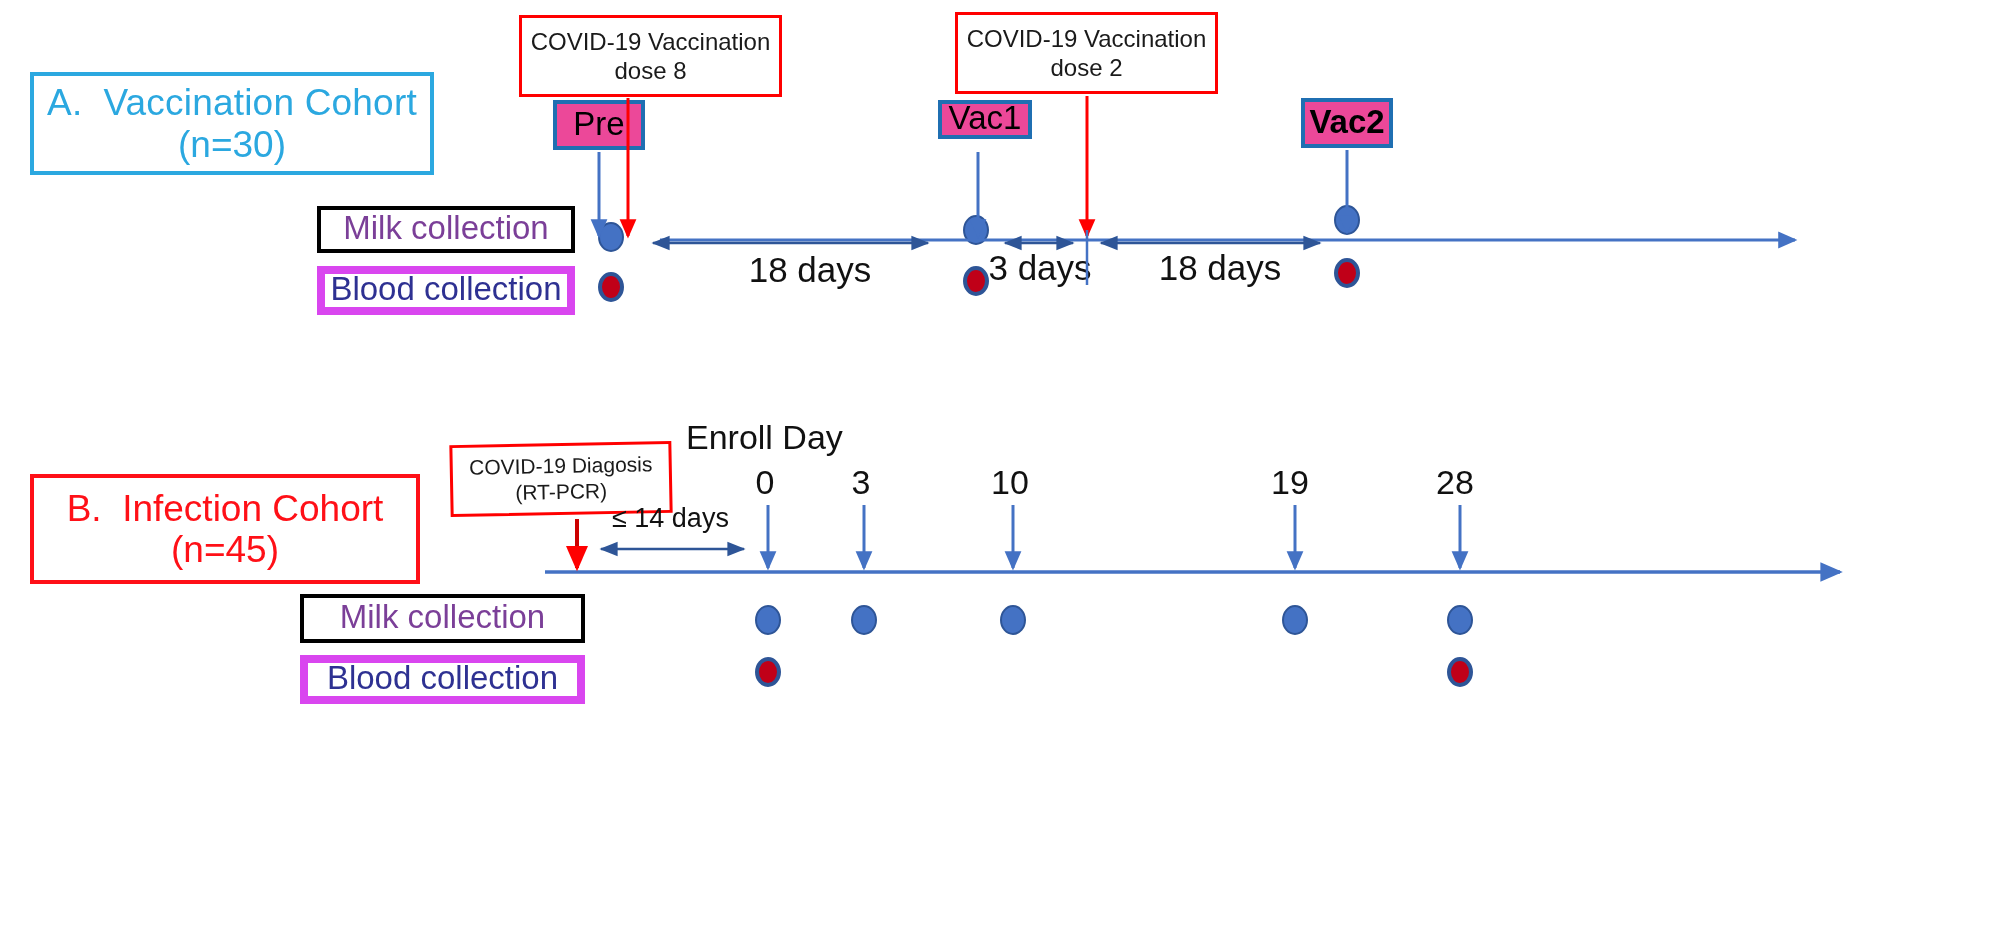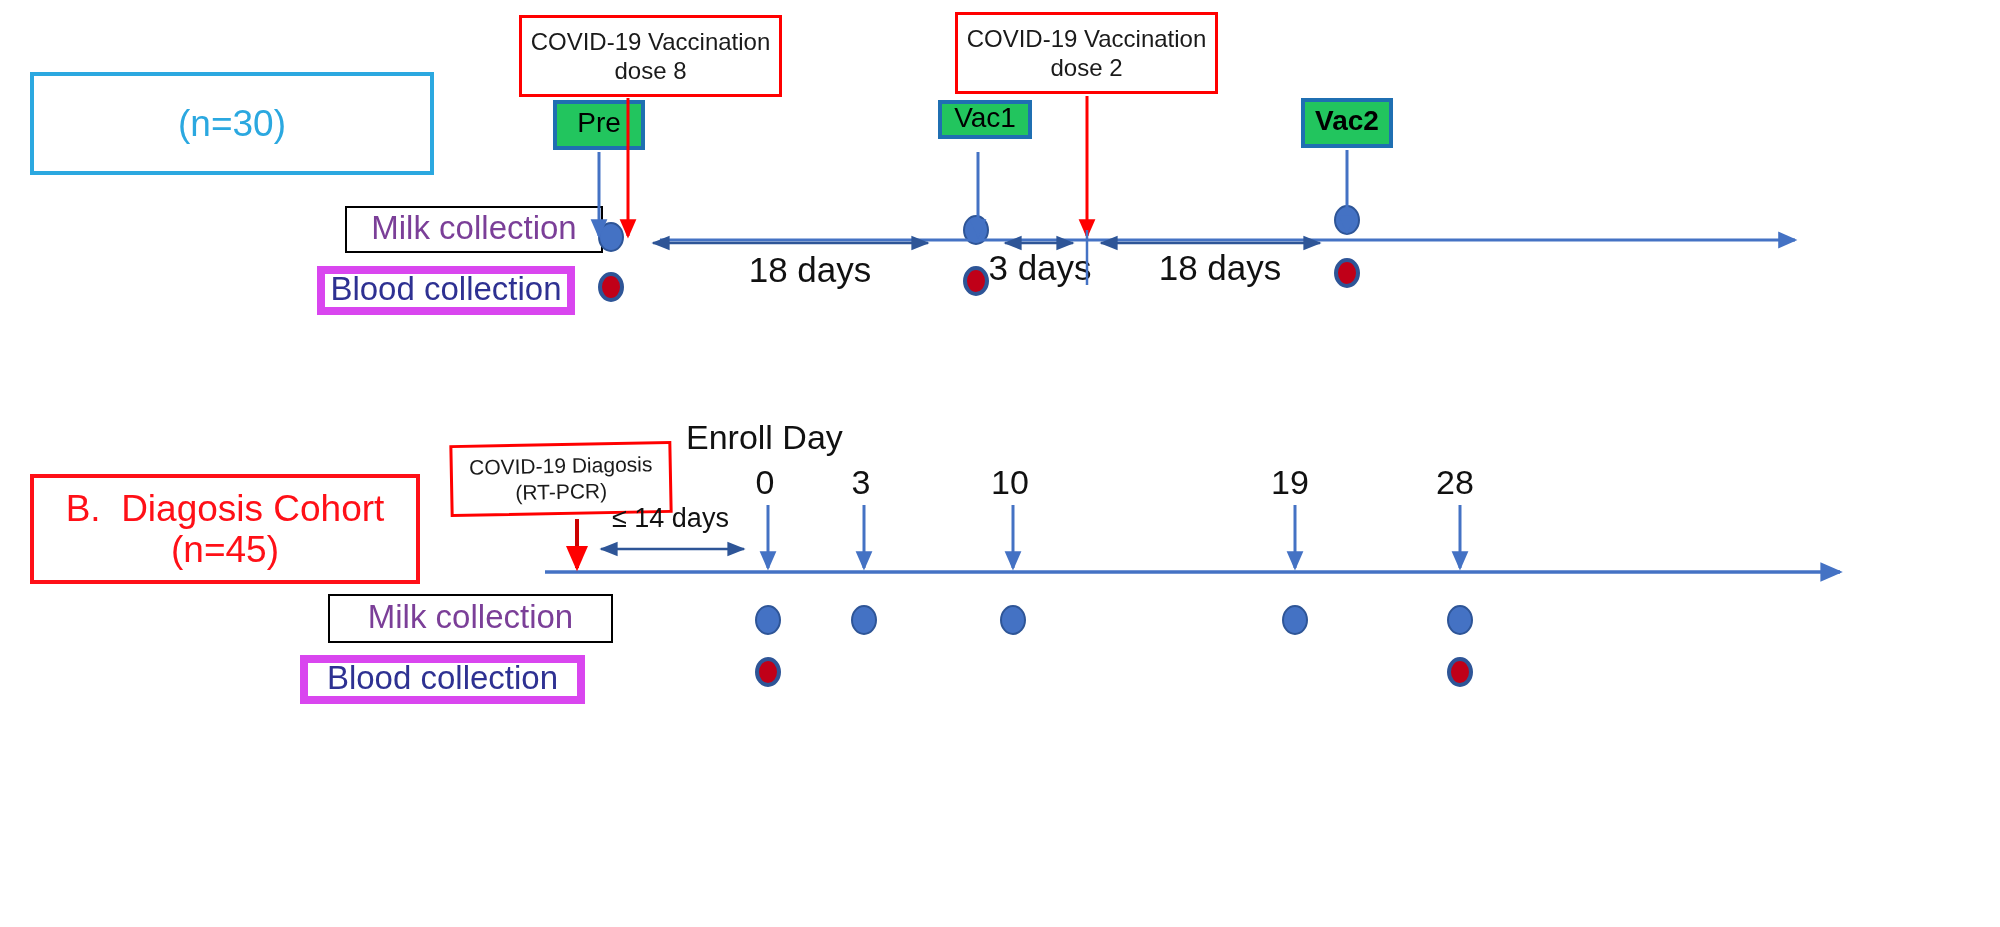--- a/index.html
+++ b/index.html
@@ -40,35 +40,35 @@
     align-items:center;justify-content:center;text-align:center;
     font-size:24px;line-height:1.22;
   }
   #dose1box{left:519px;top:15px;width:263px;height:82px;}
   #dose2box{left:955px;top:12px;width:263px;height:82px;}
   #diagbox{left:450px;top:443px;width:222px;height:72px;font-size:21px;
            transform:rotate(-1.1deg);}
 
   
   .tp-box{
-    box-sizing:border-box;background:#22c55e;border:4px solid #1F6FB2;
+    box-sizing:border-box;background:#ec4899;border:4px solid #1F6FB2;
     color:#000;display:flex;align-items:center;justify-content:center;
-    font-size:28px;line-height:1;padding-bottom:4px;
+    font-size:33px;line-height:1;padding-bottom:4px;
   }
   #preBox{left:553px;top:100px;width:92px;height:50px;}
   #vac1Box{left:938px;top:100px;width:94px;height:39px;}
   #vac2Box{left:1301px;top:98px;width:92px;height:50px;font-weight:bold;}
 
   
   .coll-box{
     box-sizing:border-box;background:#fff;display:flex;
     align-items:center;justify-content:center;
     font-size:33px;line-height:1;padding-bottom:4px;
   }
-  .milk-box{border:2px solid #000000;color:#7B3F98;margin-left:28px;}
+  .milk-box{border:4px solid #000000;color:#7B3F98;}
   .blood-box{border:8px solid #d946ef;color:#2E3192;}
   #milkA {left:317px;top:206px;width:258px;height:47px;}
   #bloodA{left:317px;top:266px;width:258px;height:49px;}
   #milkB {left:300px;top:594px;width:285px;height:49px;}
   #bloodB{left:300px;top:655px;width:285px;height:49px;}
 
   
   #vector{left:0;top:0;width:2000px;height:927px;pointer-events:none;}
 
   
@@ -86,20 +86,21 @@
     font-size:35px;color:#111;white-space:nowrap;text-align:center;
   }
   .enroll-title{font-size:34px;color:#111;white-space:nowrap;}
   .day-num{font-size:34px;color:#111;text-align:center;white-space:nowrap;}
   .days14{font-size:27px;color:#111;white-space:nowrap;}
 </style>
 </head>
 <body>
 
 <div class="abs cohort-box" id="cohortA">
+  <div class="l1">A.  Vaccination Cohort</div>
   <div class="l2">(n=30)</div>
 </div>
 
 <div class="abs red-callout" id="dose1box">
   <div>COVID-19 Vaccination</div>
   <div>dose 8</div>
 </div>
 
 <div class="abs red-callout" id="dose2box">
   <div>COVID-19 Vaccination</div>
@@ -118,21 +119,21 @@
 <div class="abs milk-dot" style="left:1334px;top:205px;"></div>
 <div class="abs blood-dot" style="left:598px;top:272px;"></div>
 <div class="abs blood-dot" style="left:963px;top:266px;"></div>
 <div class="abs blood-dot" style="left:1334px;top:258px;"></div>
 
 <div class="abs interval-label" style="left:705px;top:250px;width:210px;">18 days</div>
 <div class="abs interval-label" style="left:975px;top:248px;width:130px;">3 days</div>
 <div class="abs interval-label" style="left:1115px;top:248px;width:210px;">18 days</div>
 
 <div class="abs cohort-box" id="cohortB">
-  <div class="l1">B.  Diagosis Cohort</div>
+  <div class="l1">B.  Infection Cohort</div>
   <div class="l2">(n=45)</div>
 </div>
 
 <div class="abs red-callout" id="diagbox">
   <div>COVID-19 Diagosis</div>
   <div>(RT-PCR)</div>
 </div>
 
 <div class="abs enroll-title" style="left:686px;top:418px;">Enroll Day</div>
 

